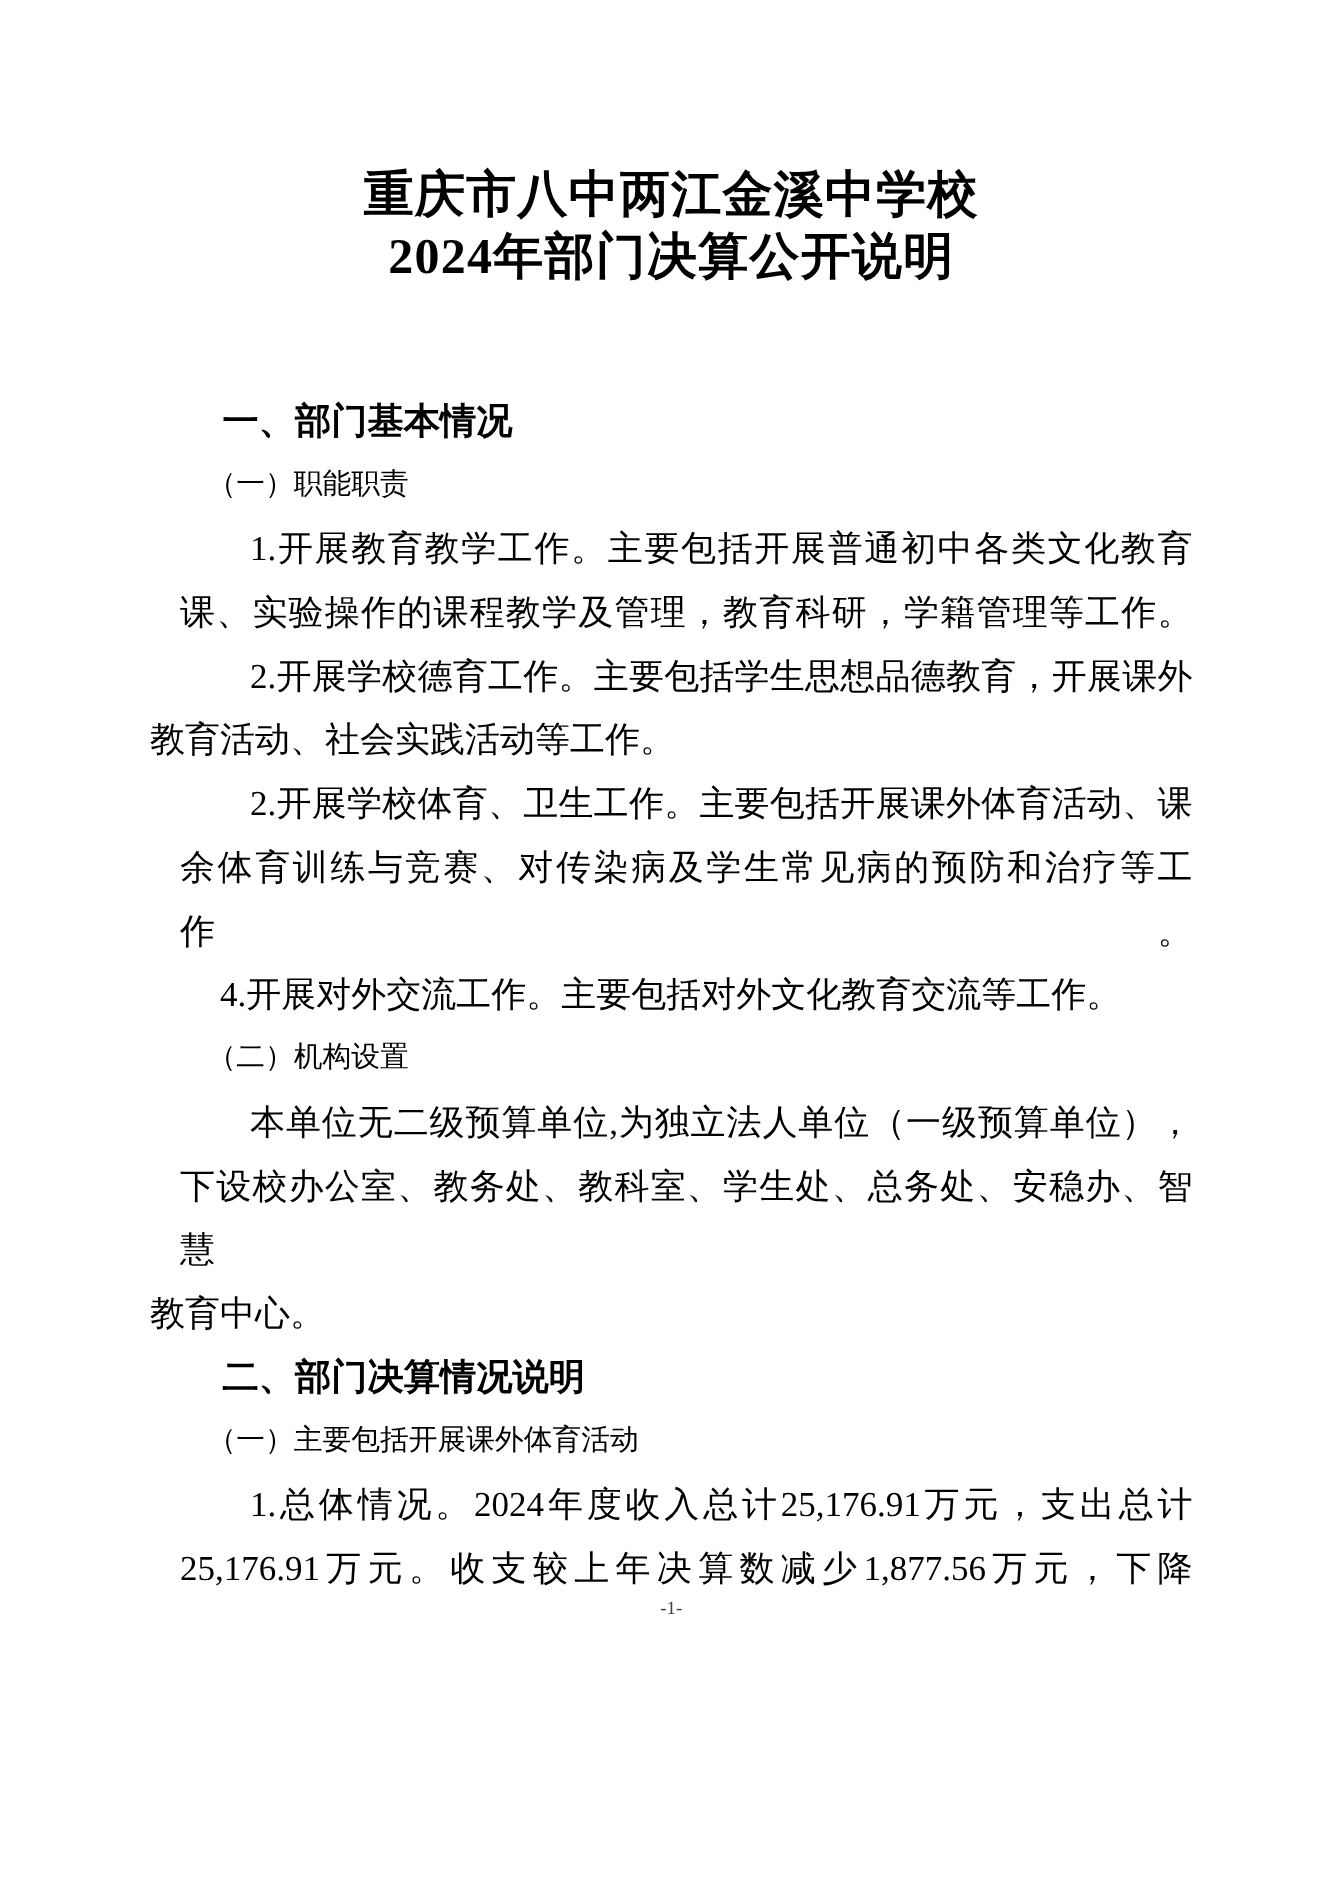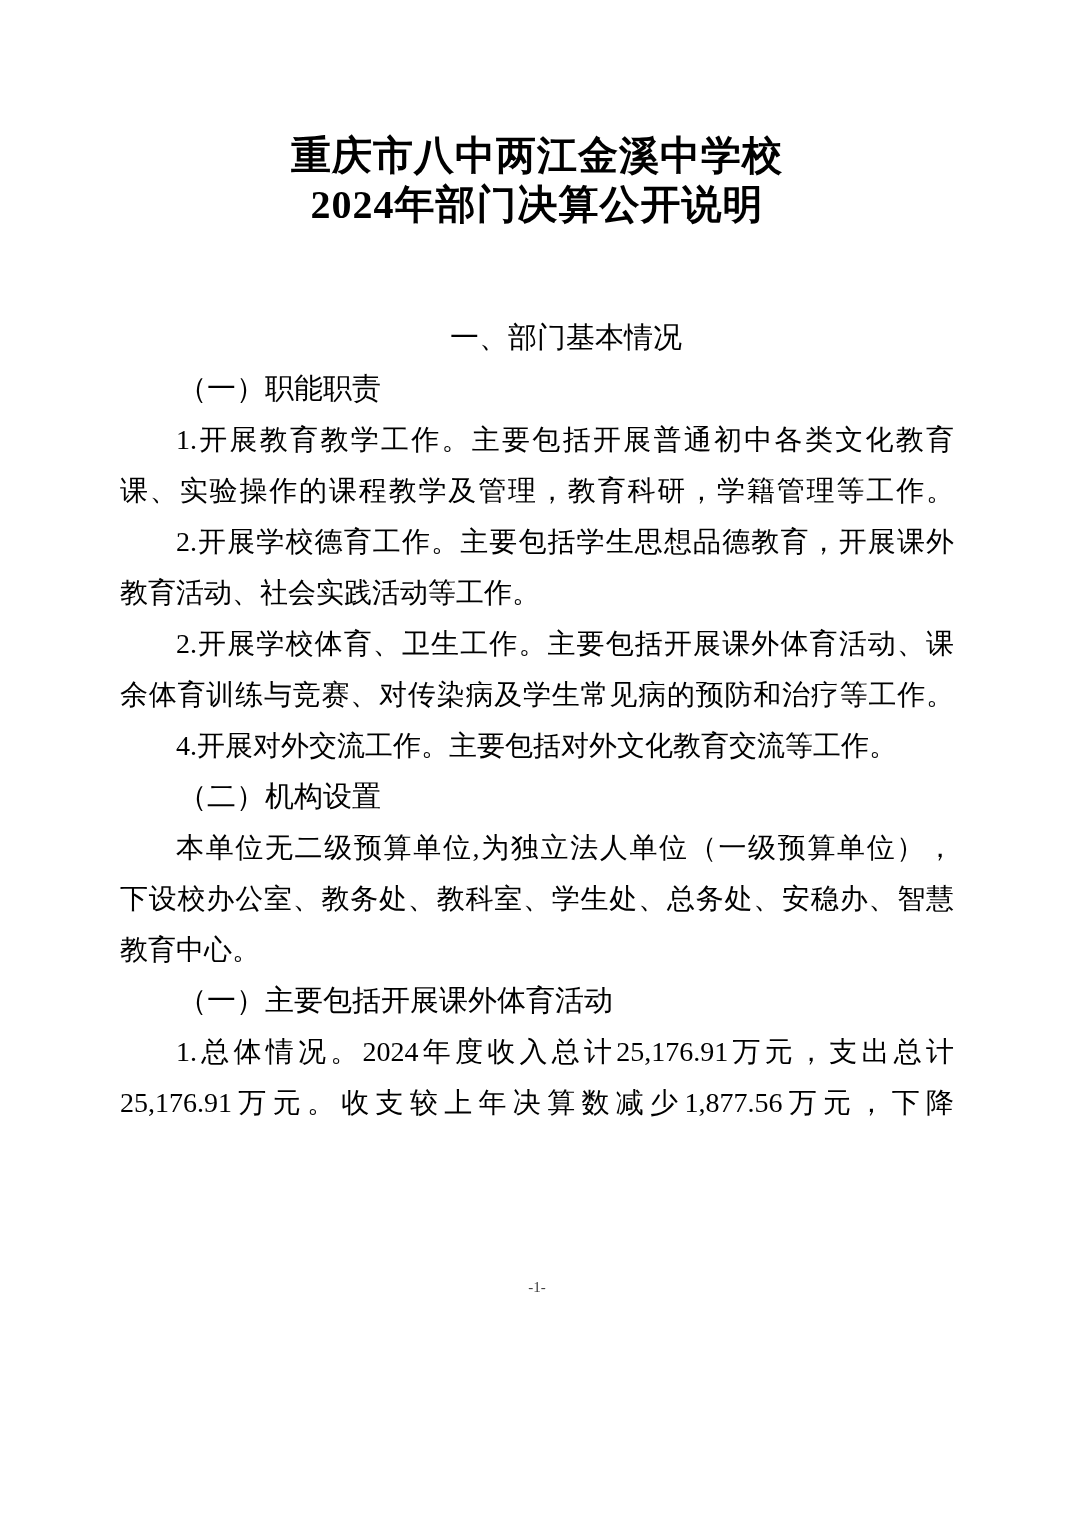--- a/index.html
+++ b/index.html
@@ -42,31 +42,31 @@
   .ln {
     display: block;
     font-size: 28px;
     line-height: 51px;
     white-space: nowrap;
   }
   .ln.fill {
     white-space: normal;
     text-align: justify;
     text-align-last: justify;
+    margin-left: 24px;
   }
   .ind { text-indent: 2em; }
   .hd1 {
     font-family: "Liberation Sans", sans-serif;
-    font-weight: normal;
+    font-weight: bold;
     font-size: 29px;
-    text-align: center;
   }
   .hd2 {
-    font-family: Liberation Serif, serif;
-    font-size: 29px;
+    font-family: Liberation Mono, monospace;
+    font-size: 23px;
   }
   
   .footer {
     position: absolute;
     bottom: 16px;
     left: 0;
     right: 0;
     text-align: center;
     font-size: 15px;
     color: #3c3c3c;
@@ -116,20 +116,23 @@
     <p class="para">
       <span class="ln ind hd2">（二）机构设置</span>
     </p>
 
     <p class="para">
       <span class="ln ind fill">本单位无二级预算单位,为独立法人单位（一级预算单位），</span>
       <span class="ln fill">下设校办公室、教务处、教科室、学生处、总务处、安稳办、智慧</span>
       <span class="ln">教育中心。</span>
     </p>
 
+    <p class="para">
+      <span class="ln ind hd1">二、部门决算情况说明</span>
+    </p>
 
     <p class="para">
       <span class="ln ind hd2">（一）主要包括开展课外体育活动</span>
     </p>
 
     <p class="para">
       <span class="ln ind fill">1.总体情况。2024年度收入总计25,176.91万元，支出总计</span>
       <span class="ln fill">25,176.91万元。收支较上年决算数减少1,877.56万元，下降</span>
     </p>
 

